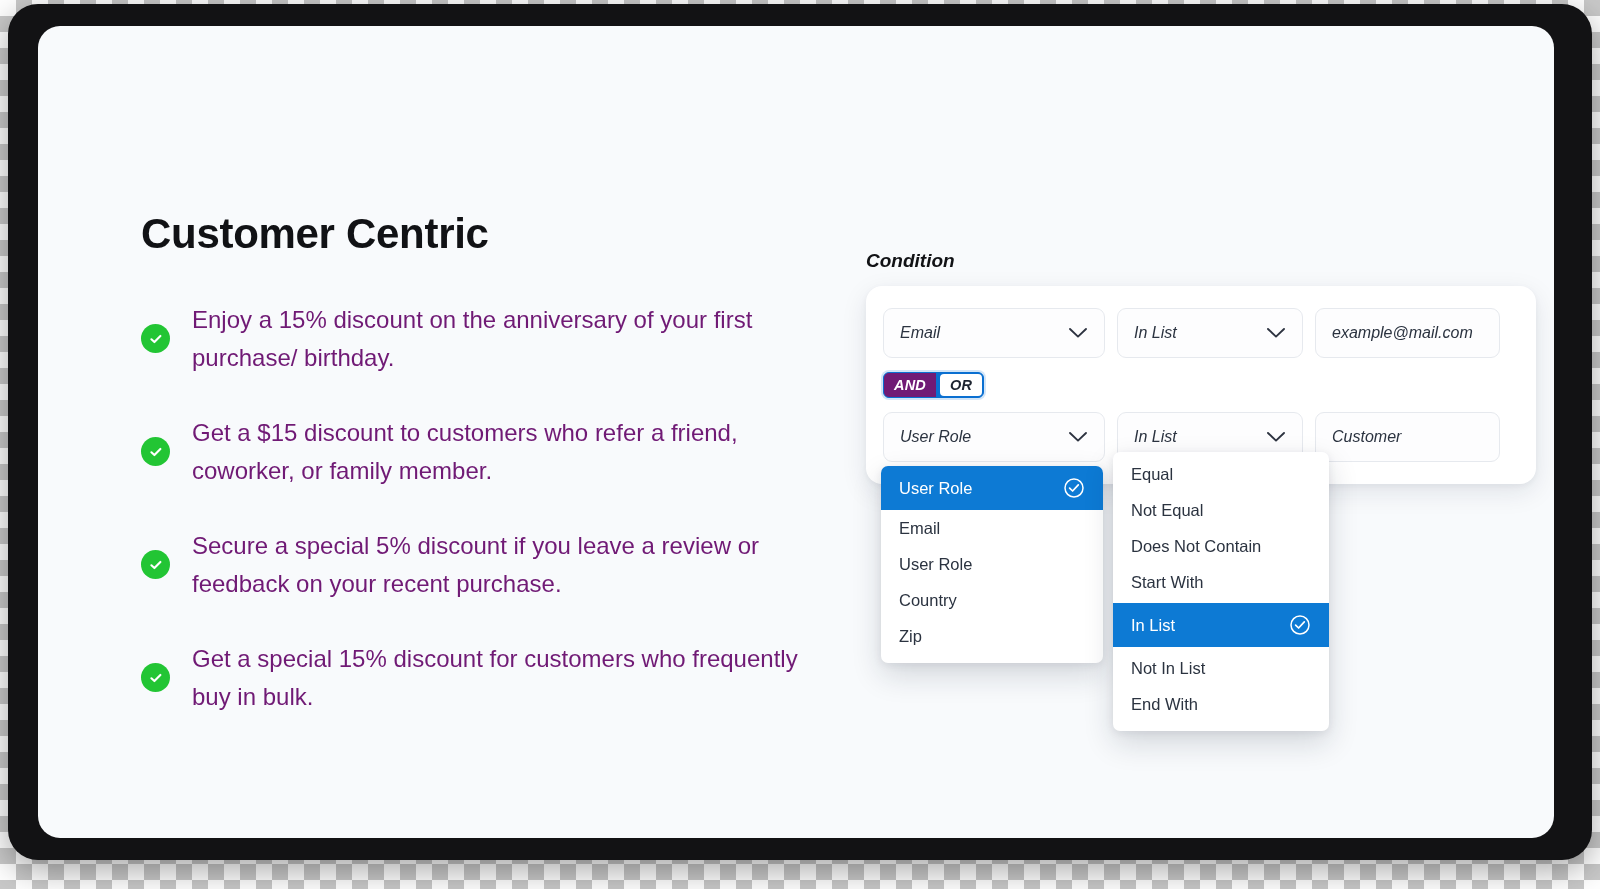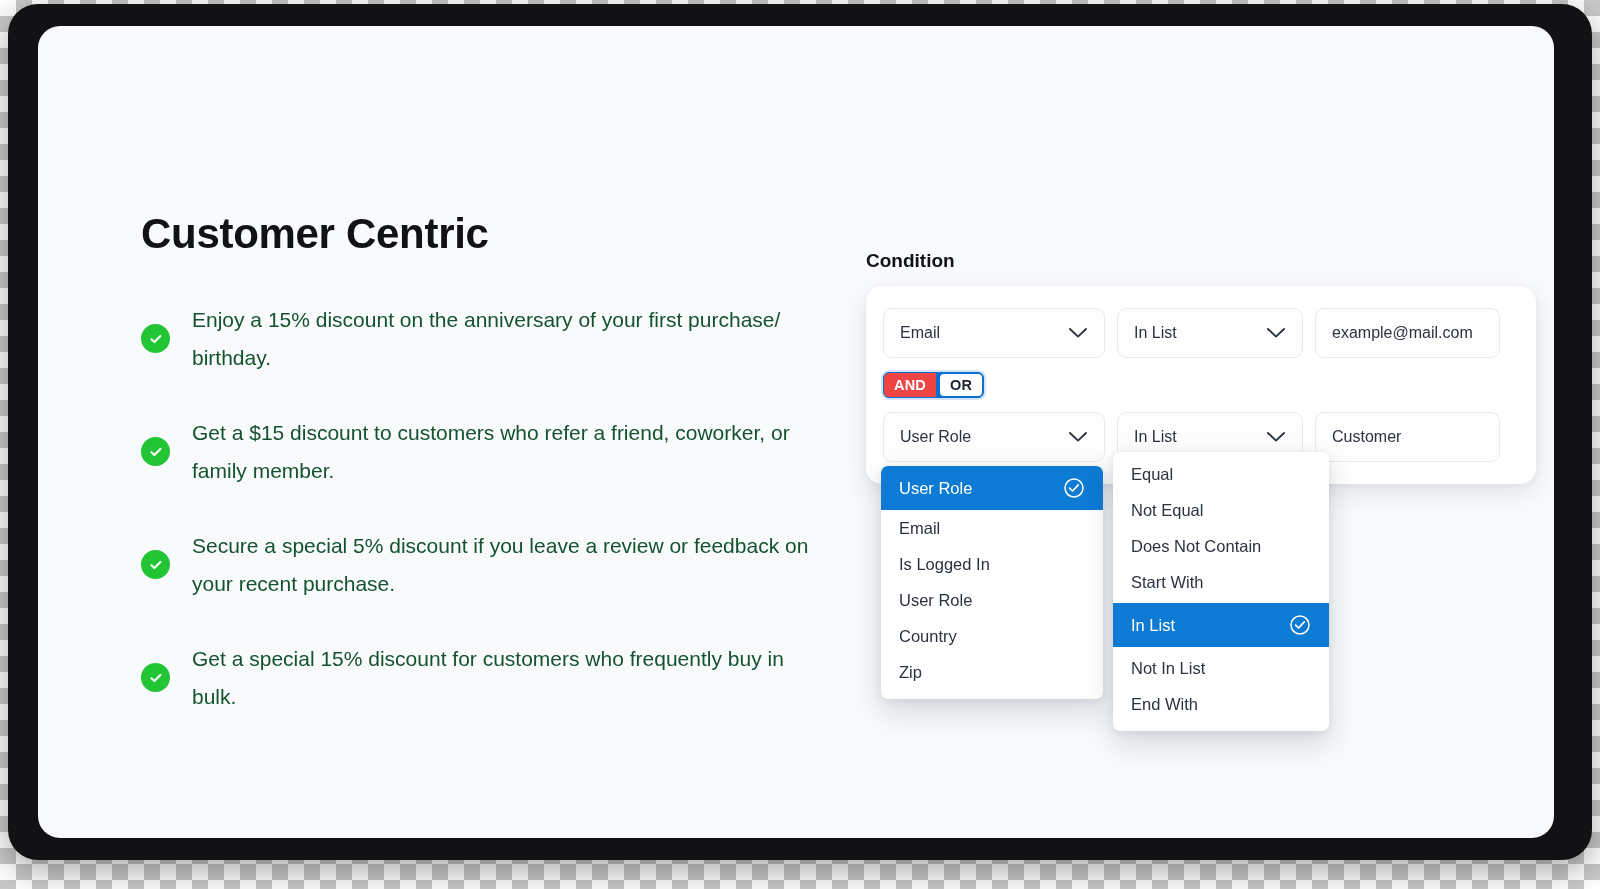--- a/index.html
+++ b/index.html
@@ -81,31 +81,32 @@
     background: #22c534;
     margin-right: 22px;
     margin-top: 23px;
     display: flex;
     align-items: center;
     justify-content: center;
   }
   .check-badge svg { display: block; }
 
   .benefit-text {
-    font-size: 21px;
+    font-size: 24px;
     line-height: 38px;
-    color: #14532d;
+    color: #701a75;
     max-width: 640px;
   }
 
   
   .right-col {
     position: absolute;
     left: 828px;
     top: 224px;
+    font-style: italic;
   }
 
   .condition-label {
     font-size: 19px;
     font-weight: 700;
     color: #111215;
     margin-bottom: 14px;
   }
 
   .condition-panel {
@@ -155,21 +156,21 @@
     height: 26px;
   }
   .andor .seg {
     font-size: 14.5px;
     font-weight: 700;
     padding: 0 10px;
     display: flex;
     align-items: center;
     letter-spacing: 0.2px;
   }
-  .andor .seg.on  { color: #ffffff; background: #ef4444; }
+  .andor .seg.on  { color: #ffffff; background: #701a75; }
   .andor .seg.off { color: #1d2430; background: #ffffff; border-radius: 4px; margin: 1px 1px 1px 4px; }
 
   
   .menu {
     position: absolute;
     background: #ffffff;
     border-radius: 7px;
     box-shadow: 0 12px 30px rgba(20, 28, 48, 0.16), 0 2px 8px rgba(20,28,48,0.08);
     padding: 0 0 9px 0;
     overflow: hidden;
@@ -314,23 +315,20 @@
           <svg width="22" height="22" viewBox="0 0 22 22" aria-hidden="true">
             <circle cx="11" cy="11" r="9" fill="none" stroke="#ffffff" stroke-width="1.5"></circle>
             <path d="M6.6 11.2 L9.6 14 L15.3 7.9" fill="none" stroke="#ffffff" stroke-width="1.7" stroke-linecap="round" stroke-linejoin="round"></path>
           </svg>
         </span>
       </div>
       <div class="menu-item">
         <span>Email</span>
       </div>
       <div class="menu-item">
-        <span>Is Logged In</span>
-      </div>
-      <div class="menu-item">
         <span>User Role</span>
       </div>
       <div class="menu-item">
         <span>Country</span>
       </div>
       <div class="menu-item">
         <span>Zip</span>
       </div>
     </div>
 

